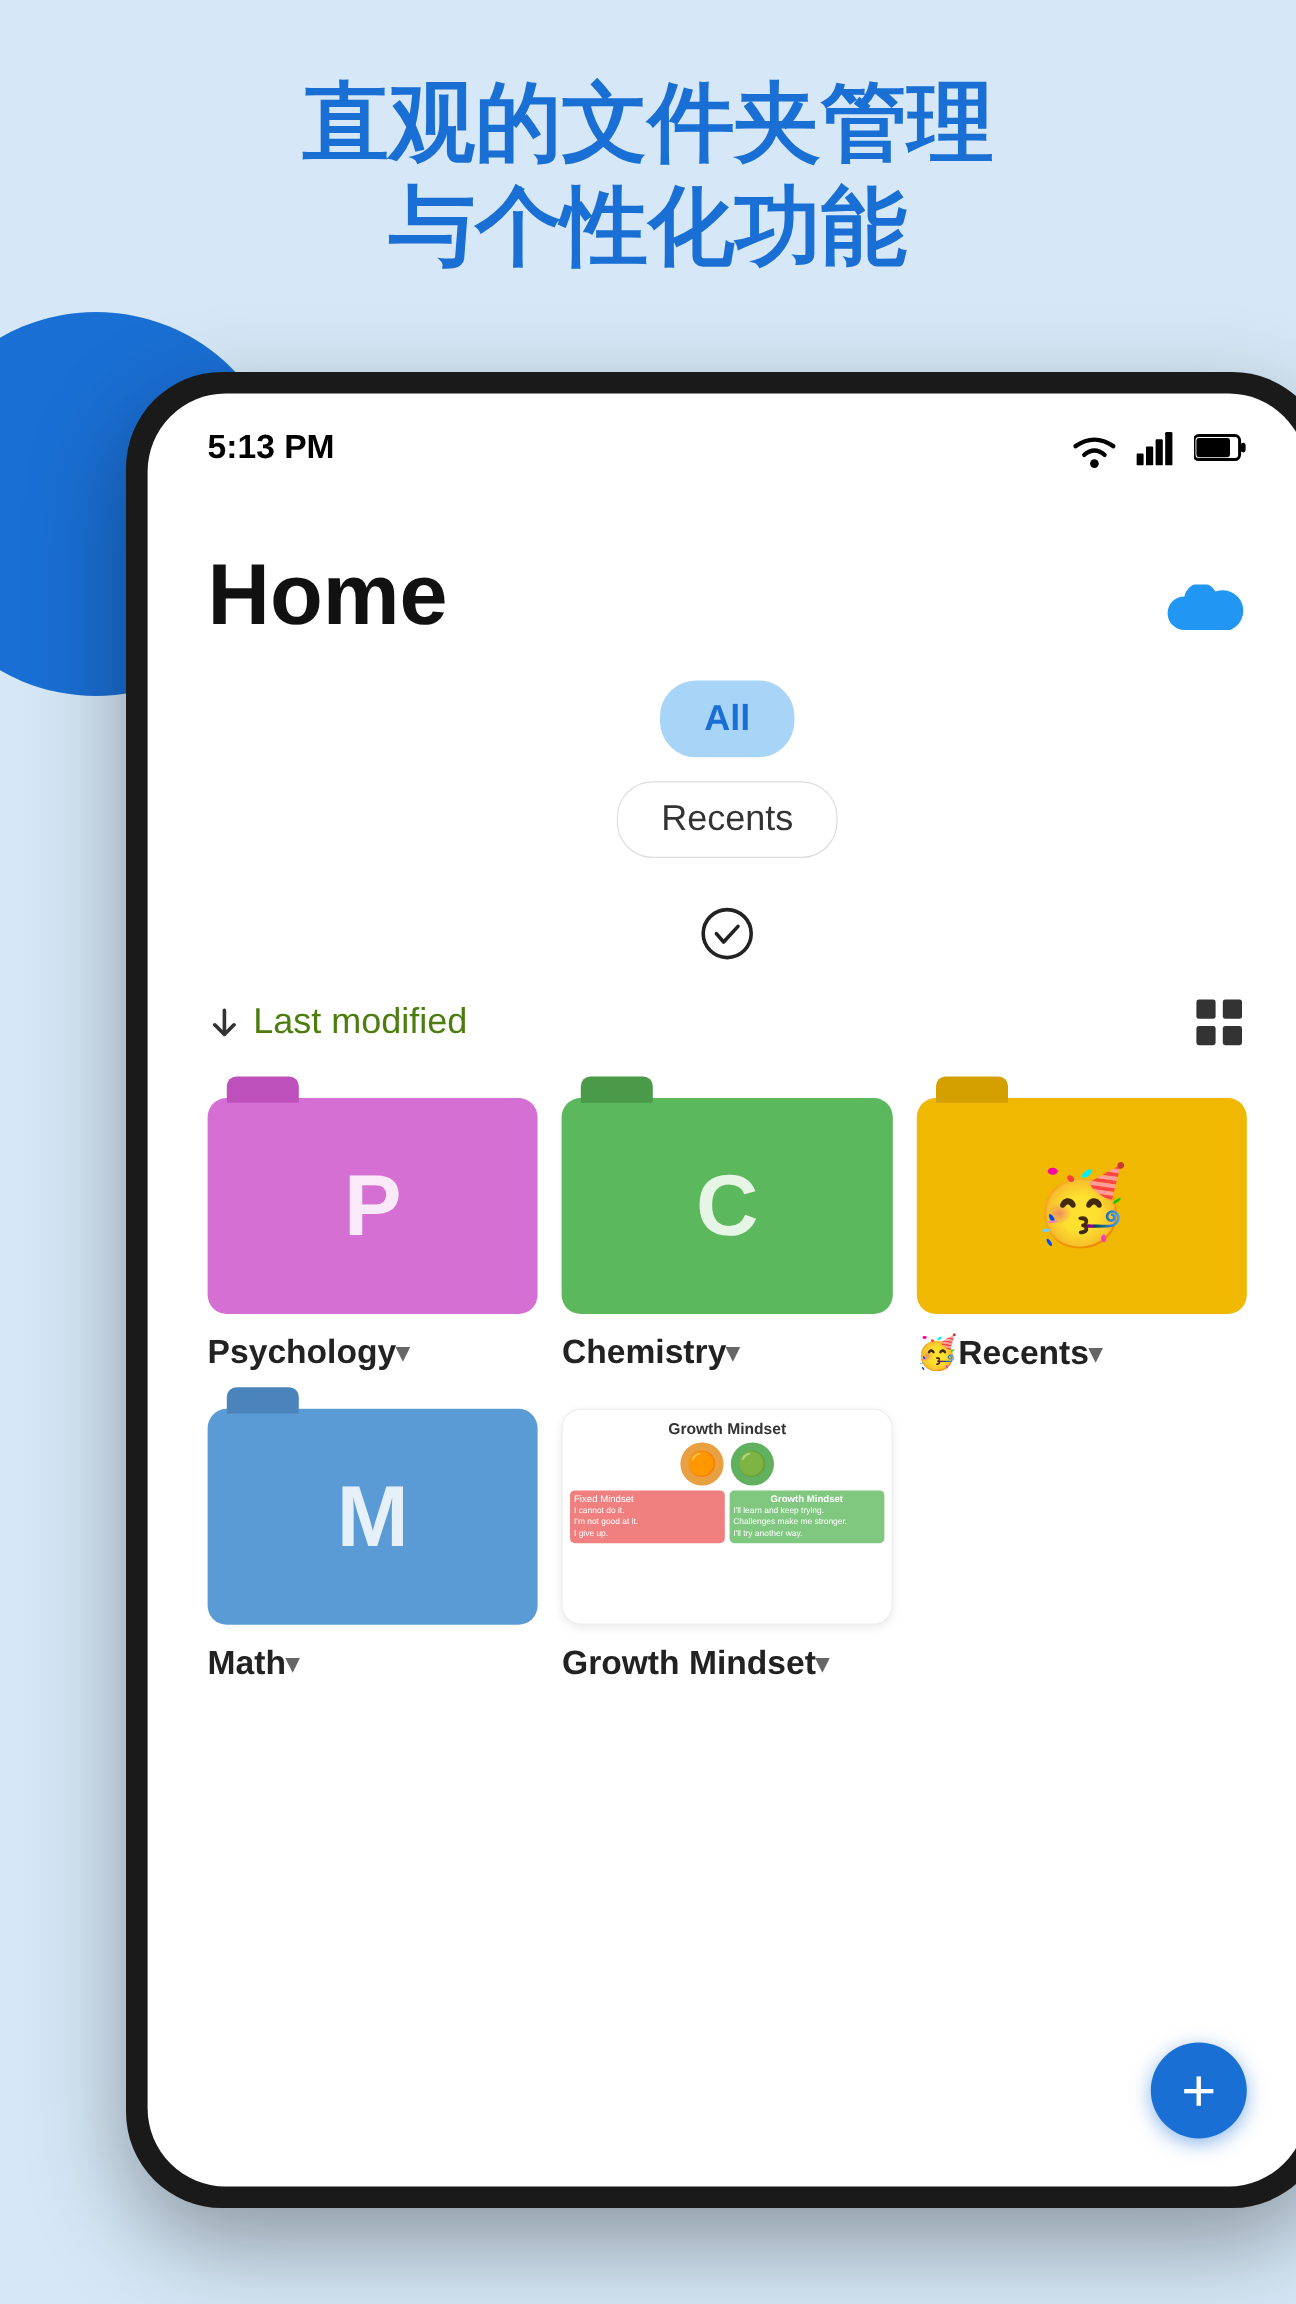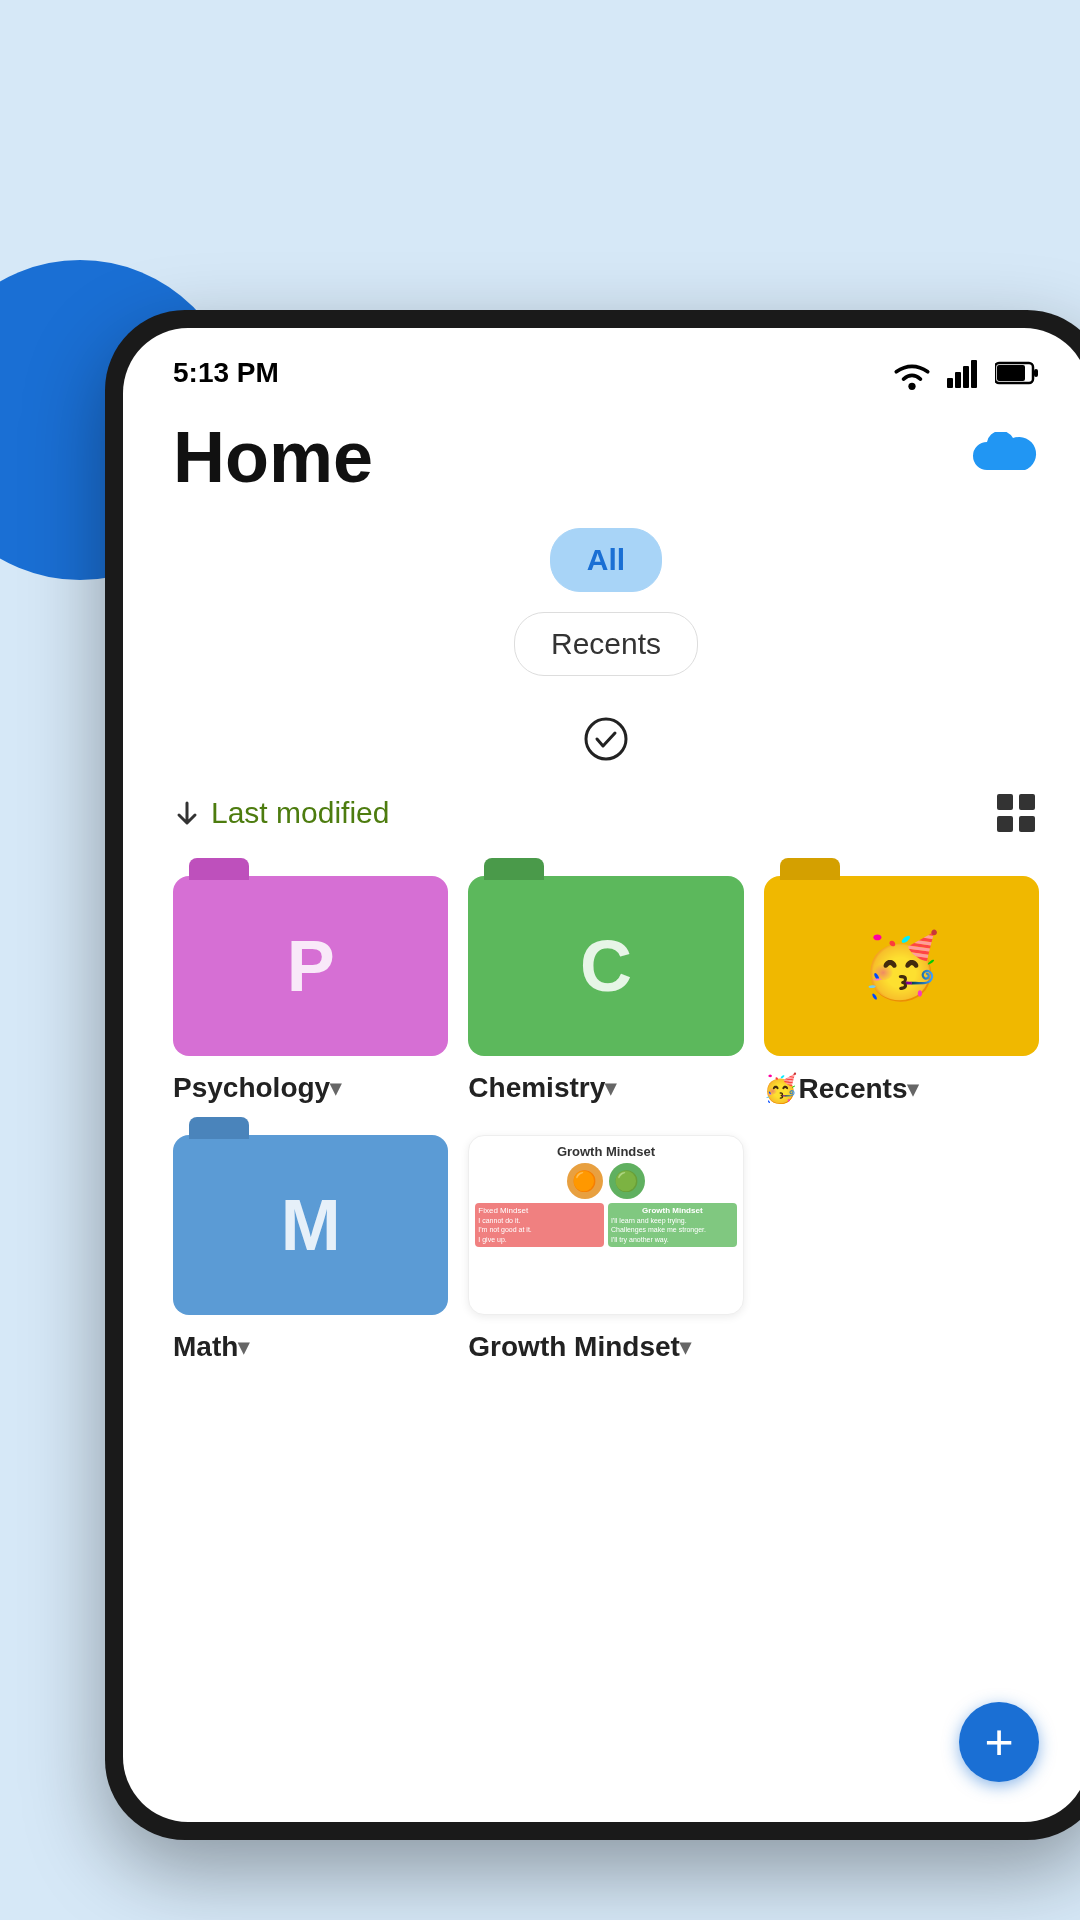--- a/index.html
+++ b/index.html
@@ -115,22 +115,23 @@
 
     
     .app-content {
       padding: 10px 50px 40px;
     }
 
     
     .home-row {
       display: flex;
       justify-content: space-between;
-      align-items: center;
+      align-items: flex-end;
       margin-bottom: 30px;
+      margin-top: 39px;
     }
     .home-title {
       font-size: 72px;
       font-weight: 700;
       color: #111;
     }
     .cloud-icon {
       width: 68px;
       height: 50px;
     }
@@ -328,20 +329,22 @@
     }
   </style>
 </head>
 <body>
 
 <div class="bg-circle-top"></div>
 <div class="bg-circle-mid"></div>
 <div class="bg-circle-bot"></div>
 
 <div class="header-text">
+  <div>直观的文件夹管理</div>
+  <div>与个性化功能</div>
 </div>
 
 <div class="phone-frame">
   <div class="phone-btn-right"></div>
   <div class="phone-btn-right2"></div>
 
   <div class="phone-screen">
 
     <div class="status-bar">
       <span>5:13 PM</span>

